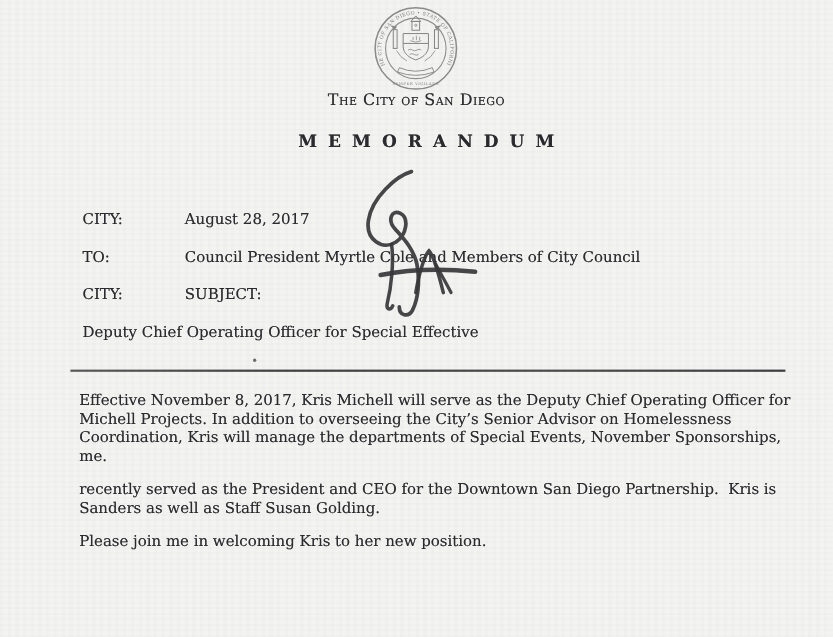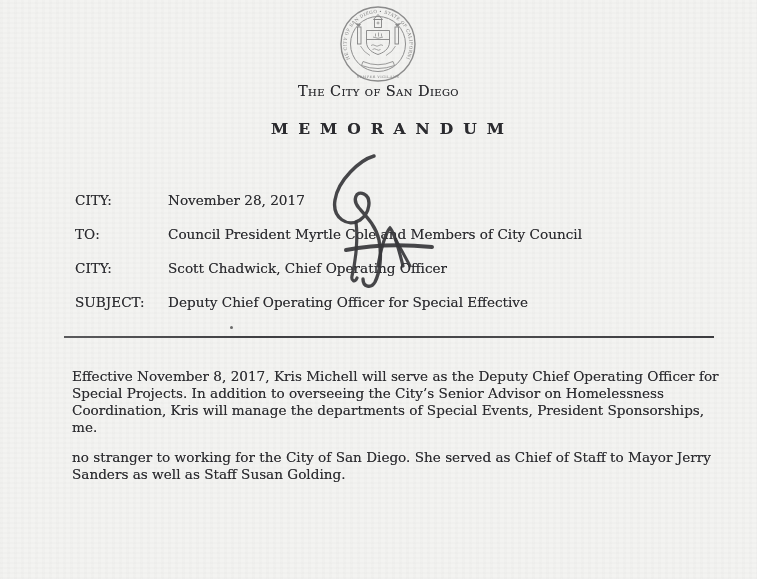--- a/index.html
+++ b/index.html
@@ -50,21 +50,21 @@
     width:650px; height:1.6px;
     background:linear-gradient(90deg, #5a5a5c, #3f3f42 30%, #4a4a4c 70%, #3c3c40);
   }
   .speck {
     position:absolute; left:230px; top:326px;
     width:3px; height:3px; border-radius:50%;
     background:#6a6a6a;
   }
 
   .body-text {
-    position:absolute; left:72px; top:368px;
+    position:absolute; left:72px; top:356px;
     font-size:13.6px; line-height:17px;
   }
   .para { margin:0 0 13px 0; }
   .line { white-space:pre; }
 </style>
 </head>
 <body>
 
 <div class="page">
 
@@ -101,48 +101,50 @@
       <path d="M 25,57.5 q 15,6.5 30,0 l 1.5,4 q -16.5,6 -33,0 z" stroke-width="0.8"></path>
     </g>
   </svg>
 
   <div class="org-name txt">The City of San Diego</div>
 
   <div class="memo-title txt">MEMORANDUM</div>
 
   <div class="meta txt">
     <div>CITY:</div>
-    <div>November 28, 2017</div>
+    <div>August 28, 2017</div>
     <div>TO:</div>
     <div>Council President Myrtle Cole and Members of City Council</div>
     <div>CITY:</div>
-    <div>Scott Chadwick, Chief Operating Officer</div>
     <div>SUBJECT:</div>
     <div>Deputy Chief Operating Officer for Special Effective</div>
   </div>
 
   <svg class="signature" width="112" height="146" viewBox="0 0 112 146">
     <g fill="none" stroke="#37373b" stroke-linecap="round" stroke-opacity="0.92">
       <path stroke-width="3.4" d="M 48,8 C 34,12 12,32 9,52 C 6,70 22,80 34,72 C 44,65 46,50 38,46 C 30,42 26,52 33,60 C 40,68 50,78 53,92 C 56,108 54,124 49,134 C 45,141 37,139 37,131"></path>
       <path stroke-width="3.2" d="M 30,74 C 32,90 30,112 26,128 C 25,133 29,135 31,130"></path>
       <path stroke-width="3.2" d="M 52,118 C 55,100 60,84 64,80 C 68,84 73,102 77,118"></path>
       <path stroke-width="3" d="M 70,92 C 74,100 80,110 84,118"></path>
       <path stroke-width="4" d="M 20,102 C 45,97 75,96 106,99"></path>
     </g>
   </svg>
 
   <div class="speck"></div>
   <div class="divider"></div>
 
   <div class="body-text txt">
     <div class="para">
       <div class="line">Effective November 8, 2017, Kris Michell will serve as the Deputy Chief Operating Officer for</div>
-      <div class="line">Special Projects. In addition to overseeing the City’s Senior Advisor on Homelessness</div>
-      <div class="line">Coordination, Kris will manage the departments of Special Events, President Sponsorships,</div>
+      <div class="line">Michell Projects. In addition to overseeing the City’s Senior Advisor on Homelessness</div>
+      <div class="line">Coordination, Kris will manage the departments of Special Events, November Sponsorships,</div>
       <div class="line">me.</div>
     </div>
     <div class="para">
-      <div class="line">no stranger to working for the City of San Diego. She served as Chief of Staff to Mayor Jerry</div>
+      <div class="line">recently served as the President and CEO for the Downtown San Diego Partnership.  Kris is</div>
       <div class="line">Sanders as well as Staff Susan Golding.</div>
+    </div>
+    <div class="para">
+      <div class="line">Please join me in welcoming Kris to her new position.</div>
     </div>
   </div>
 
 </div>
 
 </body></html>

